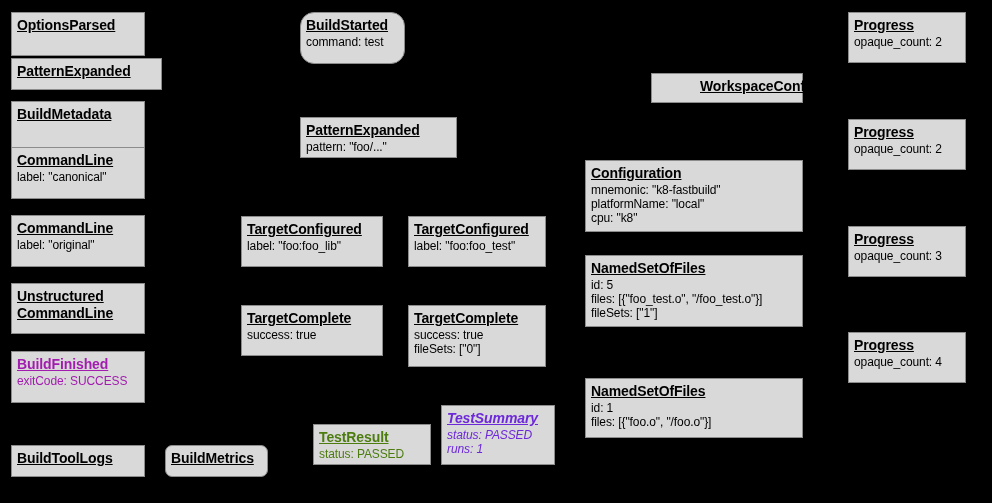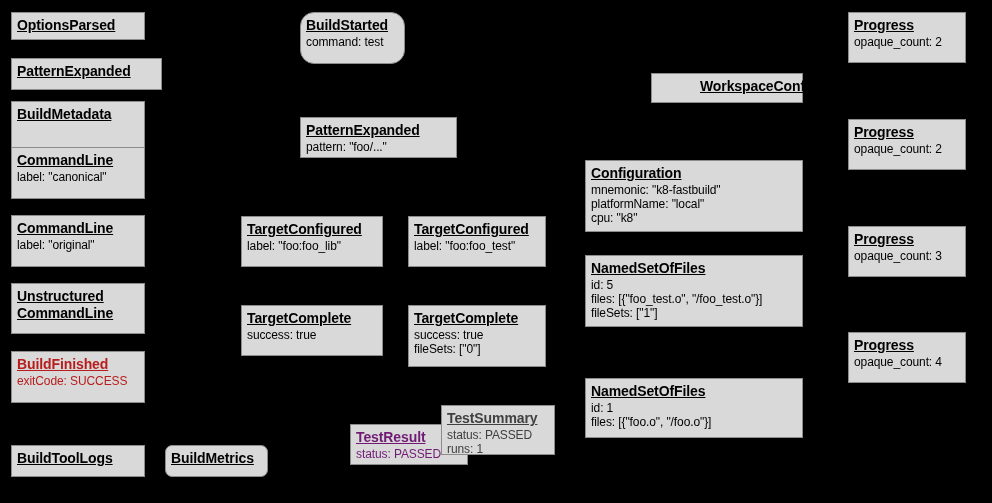--- a/index.html
+++ b/index.html
@@ -43,41 +43,41 @@
     text-decoration: none;
     white-space: nowrap;
     display: block;
     letter-spacing: -0.1px;
   }
 </style>
 </head>
 <body>
 
 <div id="canvas" style="width: 992px; height: 503px; background: rgb(0, 0, 0);">
-    <div class="node" style="left: 11px; top: 12px; width: 134px; height: 28px; background: rgb(217, 217, 217); border-color: rgb(140, 140, 140); color: rgb(0, 0, 0);">
+    <div class="node" style="left: 11px; top: 12px; width: 134px; height: 44px; background: rgb(217, 217, 217); border-color: rgb(140, 140, 140); color: rgb(0, 0, 0);">
       <span class="node-title">OptionsParsed</span>
     </div>
     <div class="node" style="left: 11px; top: 58px; width: 151px; height: 32px; background: rgb(217, 217, 217); border-color: rgb(140, 140, 140); color: rgb(0, 0, 0);">
       <span class="node-title">PatternExpanded</span>
     </div>
     <div class="node" style="left: 11px; top: 101px; width: 134px; height: 48px; background: rgb(217, 217, 217); border-color: rgb(140, 140, 140); color: rgb(0, 0, 0);">
       <span class="node-title">BuildMetadata</span>
     </div>
     <div class="node" style="left: 11px; top: 147px; width: 134px; height: 52px; background: rgb(217, 217, 217); border-color: rgb(140, 140, 140); color: rgb(0, 0, 0);">
       <span class="node-title">CommandLine</span>
       <span class="node-field">label: "canonical"</span>
     </div>
     <div class="node" style="left: 11px; top: 215px; width: 134px; height: 52px; background: rgb(217, 217, 217); border-color: rgb(140, 140, 140); color: rgb(0, 0, 0);">
       <span class="node-title">CommandLine</span>
       <span class="node-field">label: "original"</span>
     </div>
     <div class="node" style="left: 11px; top: 283px; width: 134px; height: 51px; background: rgb(217, 217, 217); border-color: rgb(140, 140, 140); color: rgb(0, 0, 0);">
       <span class="node-title wrap">Unstructured CommandLine</span>
     </div>
-    <div class="node" style="left: 11px; top: 351px; width: 134px; height: 52px; background: rgb(217, 217, 217); border-color: rgb(140, 140, 140); color: #b91c1c;">
+    <div class="node" style="left: 11px; top: 351px; width: 134px; height: 52px; background: rgb(217, 217, 217); border-color: rgb(140, 140, 140); color: #a21caf;">
       <span class="node-title">BuildFinished</span>
       <span class="node-field">exitCode: SUCCESS</span>
     </div>
     <div class="node" style="left: 11px; top: 445px; width: 134px; height: 32px; background: rgb(217, 217, 217); border-color: rgb(140, 140, 140); color: rgb(0, 0, 0);">
       <span class="node-title">BuildToolLogs</span>
     </div>
     <div class="node" style="left: 165px; top: 445px; width: 103px; height: 32px; background: rgb(217, 217, 217); border-color: rgb(140, 140, 140); color: rgb(0, 0, 0); border-radius: 7px;">
       <span class="node-title">BuildMetrics</span>
     </div>
     <div class="node" style="left: 300px; top: 12px; width: 105px; height: 52px; background: rgb(217, 217, 217); border-color: rgb(140, 140, 140); color: rgb(0, 0, 0); border-radius: 14px;">
@@ -98,25 +98,25 @@
     </div>
     <div class="node" style="left: 241px; top: 305px; width: 142px; height: 51px; background: rgb(217, 217, 217); border-color: rgb(140, 140, 140); color: rgb(0, 0, 0);">
       <span class="node-title">TargetComplete</span>
       <span class="node-field">success: true</span>
     </div>
     <div class="node" style="left: 408px; top: 305px; width: 138px; height: 62px; background: rgb(217, 217, 217); border-color: rgb(140, 140, 140); color: rgb(0, 0, 0);">
       <span class="node-title">TargetComplete</span>
       <span class="node-field">success: true</span>
       <span class="node-field">fileSets: ["0"]</span>
     </div>
-    <div class="node" style="left: 313px; top: 424px; width: 118px; height: 41px; background: rgb(217, 217, 217); border-color: rgb(140, 140, 140); color: #701a75; margin-left: 37px;">
+    <div class="node" style="left: 313px; top: 424px; width: 118px; height: 41px; background: rgb(217, 217, 217); border-color: rgb(140, 140, 140); color: #4d7c0f;">
       <span class="node-title">TestResult</span>
       <span class="node-field">status: PASSED</span>
     </div>
-    <div class="node" style="left: 441px; top: 405px; width: 114px; height: 50px; background: rgb(217, 217, 217); border-color: rgb(140, 140, 140); color: #404040;">
+    <div class="node" style="left: 441px; top: 405px; width: 114px; height: 60px; background: rgb(217, 217, 217); border-color: rgb(140, 140, 140); color: #6d28d9; font-style: italic;">
       <span class="node-title">TestSummary</span>
       <span class="node-field">status: PASSED</span>
       <span class="node-field">runs: 1</span>
     </div>
     <div class="node" style="left: 651px; top: 73px; width: 152px; height: 30px; background: rgb(217, 217, 217); border-color: rgb(140, 140, 140); color: rgb(0, 0, 0); padding-left: 48px;">
       <span class="node-title">WorkspaceConfig</span>
     </div>
     <div class="node" style="left: 585px; top: 160px; width: 218px; height: 72px; background: rgb(217, 217, 217); border-color: rgb(140, 140, 140); color: rgb(0, 0, 0);">
       <span class="node-title">Configuration</span>
       <span class="node-field">mnemonic: "k8-fastbuild"</span>

